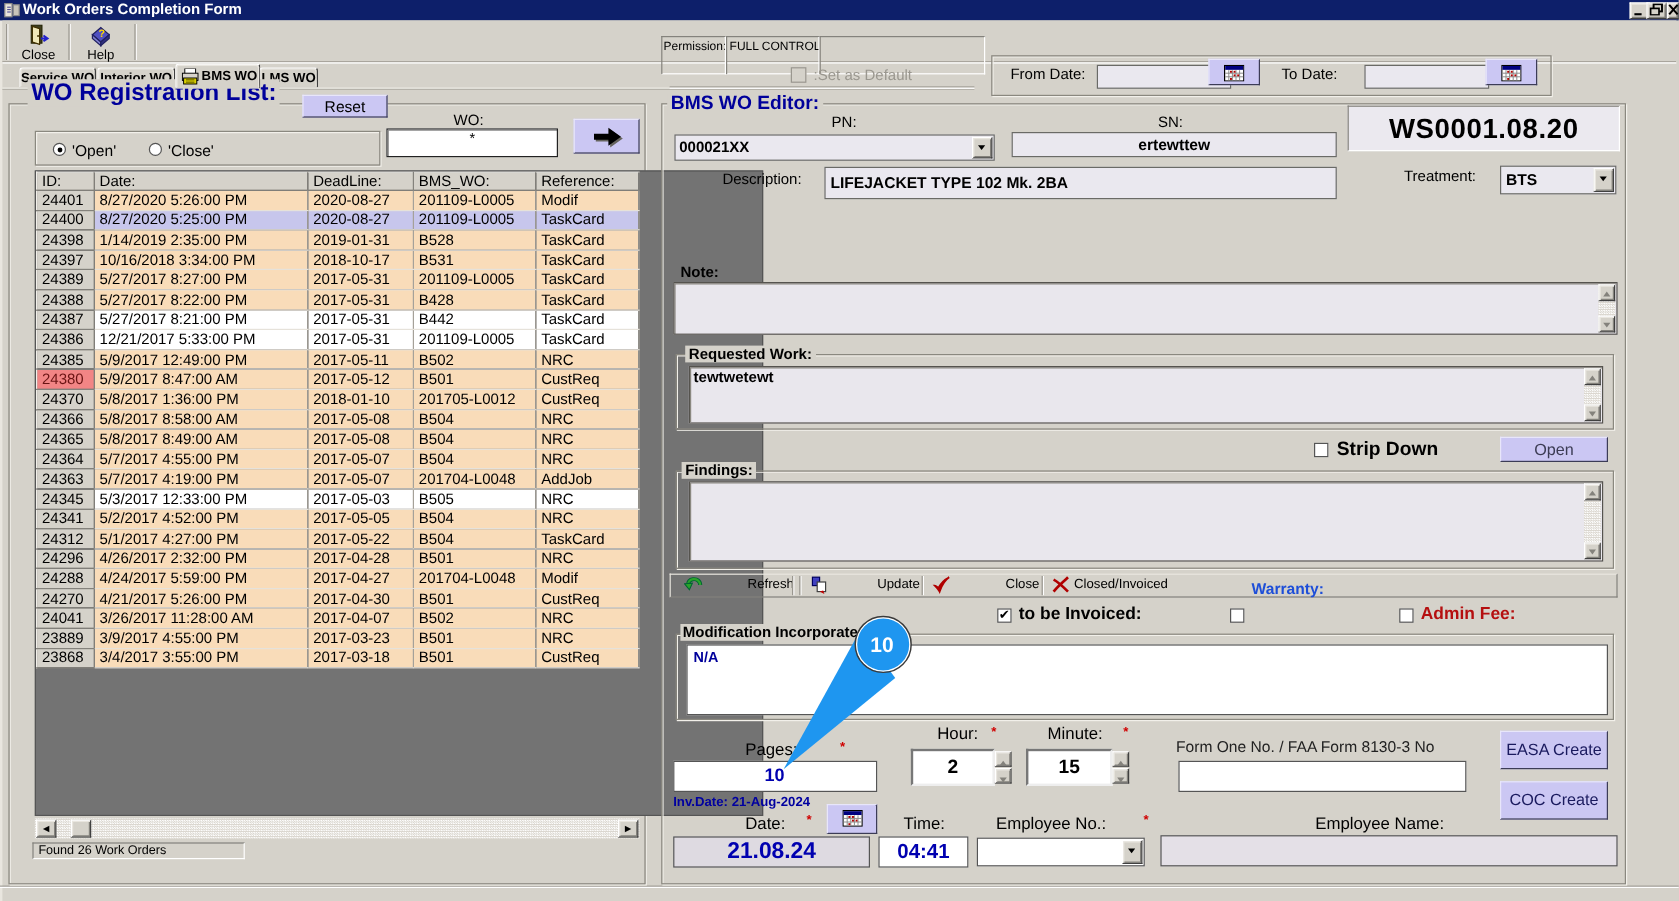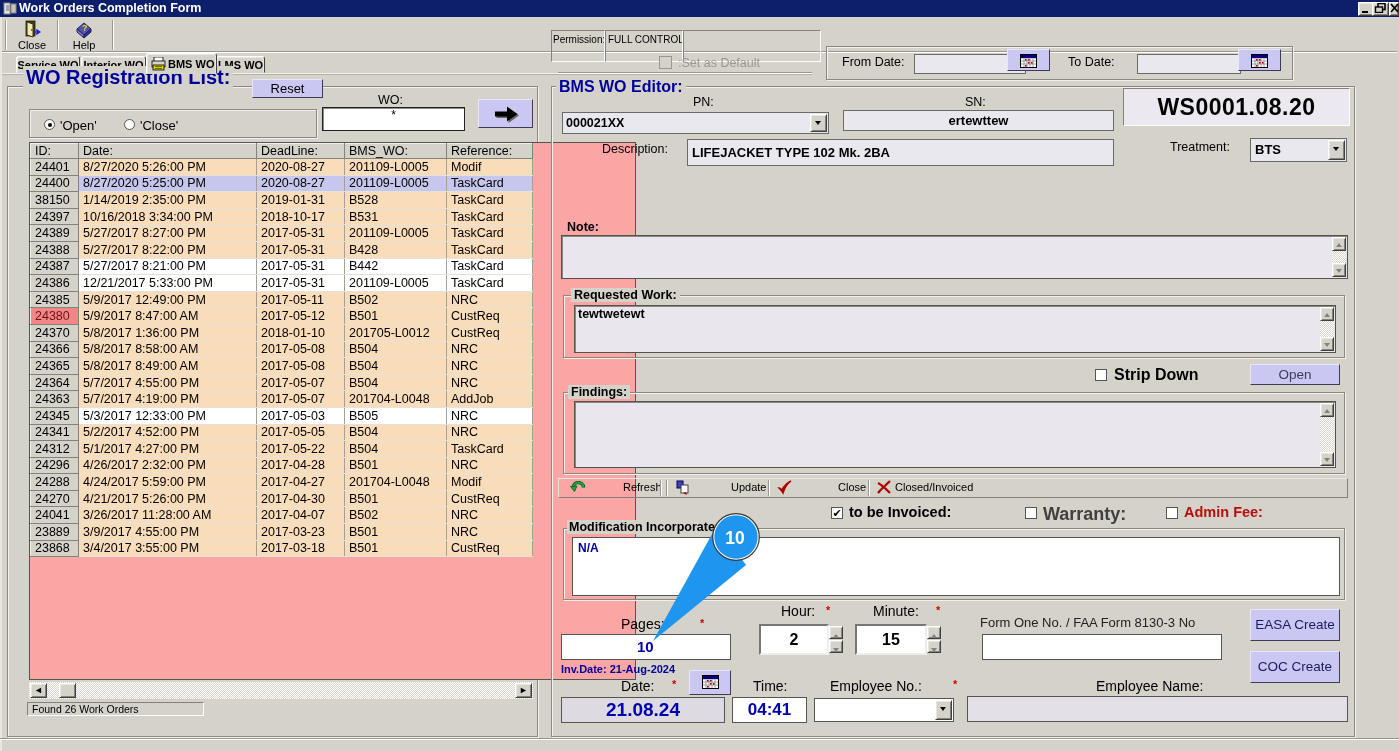--- a/index.html
+++ b/index.html
@@ -189,21 +189,21 @@
 
 <div class="abs" style="left:378px;top:93px;font-size:12.5px;">WO:</div>
 <div class="abs field" style="left:322px;top:107px;width:143px;height:24px;border:1px solid #222;box-shadow:inset 1px 1px 0 #888;text-align:center;font-size:12px;">*</div>
 <div class="abs lavbtn" style="left:478px;top:99px;width:55px;height:29px;">
  <svg width="30" height="22" viewBox="0 0 30 22" style="margin-top:3px">
       <path d="M4 8.5 h12 v-5 l10.5 7.5 l-10.5 7.5 v-5 h-12 z" fill="#66645e" transform="translate(1.5,1.5)"></path>
       <path d="M4 8.5 h12 v-5 l10.5 7.5 l-10.5 7.5 v-5 h-12 z" fill="#000"></path>
     </svg>
 </div>
 
-<div class="abs" style="left:29px;top:142px;width:607px;height:538px;background:#fca5a5;border:1px solid #555;">
+<div class="abs" style="left:29px;top:142px;width:607px;height:538px;background:#737373;border:1px solid #555;">
 <table>
 <colgroup>
         <col style="width:48px">
         <col style="width:178px">
         <col style="width:88px">
         <col style="width:102px">
         <col style="width:86px">
       </colgroup>
 <tbody>
         <tr>
@@ -221,21 +221,21 @@
           <td>Modif</td>
         </tr>
 <tr class="s">
           <td class="id">24400</td>
           <td>8/27/2020 5:25:00 PM</td>
           <td>2020-08-27</td>
           <td>201109-L0005</td>
           <td>TaskCard</td>
         </tr>
 <tr class="p">
-          <td class="id">38150</td>
+          <td class="id">24398</td>
           <td>1/14/2019 2:35:00 PM</td>
           <td>2019-01-31</td>
           <td>B528</td>
           <td>TaskCard</td>
         </tr>
 <tr class="p">
           <td class="id">24397</td>
           <td>10/16/2018 3:34:00 PM</td>
           <td>2018-10-17</td>
           <td>B531</td>
@@ -466,21 +466,21 @@
 <div class="abs" style="left:876px;top:479px;">
   <svg width="17" height="17" viewBox="0 0 17 17">
       <path d="M2 4 C6 6 10 10 14 14 M14 2 C10 6 6 9 2 14" stroke="#b00000" stroke-width="2.2" fill="none"></path>
     </svg>
 </div>
 <div class="abs" style="left:895px;top:481px;font-size:11px;">Closed/Invoiced</div>
 
 <div class="abs" style="left:831px;top:507px;width:12px;height:12px;background:#fff;border:1px solid #555;font-size:11px;line-height:11px;text-align:center;">✔</div>
 <div class="abs bold" style="left:849px;top:504px;font-size:14.5px;">to be Invoiced:</div>
 <div class="abs" style="left:1025px;top:507px;width:12px;height:12px;background:#fff;border:1px solid #555;"></div>
-<div class="abs bold" style="left:1043px;top:504px;font-size:18px;color:#404040;">Warranty:</div>
+<div class="abs bold" style="left:1043px;top:483px;font-size:13px;color:#1d4ed8;">Warranty:</div>
 <div class="abs" style="left:1166px;top:507px;width:12px;height:12px;background:#fff;border:1px solid #555;"></div>
 <div class="abs bold" style="left:1184px;top:504px;font-size:14.5px;color:#b50f0f;">Admin Fee:</div>
 
 <div class="abs gbox" style="left:563px;top:528px;width:782px;height:72px;"></div>
 <div class="abs bold" style="left:567px;top:520px;font-size:12.5px;background:#d5d2ca;padding:0 2px;">Modification Incorporated:</div>
 <div class="abs field" style="left:572px;top:537px;width:768px;height:59px;border-color:#555;"></div>
 <div class="abs bold blue" style="left:578px;top:541px;font-size:12px;">N/A</div>
 
 <div class="abs" style="left:621px;top:616px;font-size:14px;">Pages:</div>
 <div class="abs star" style="left:700px;top:617px;">*</div>

